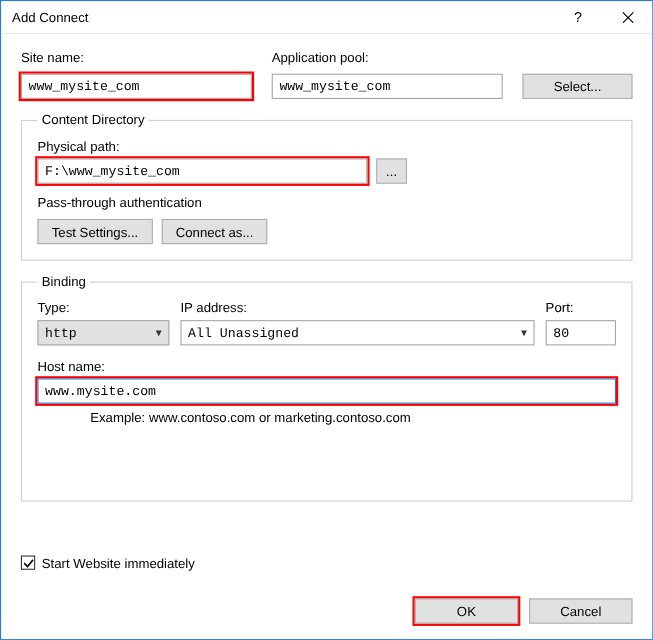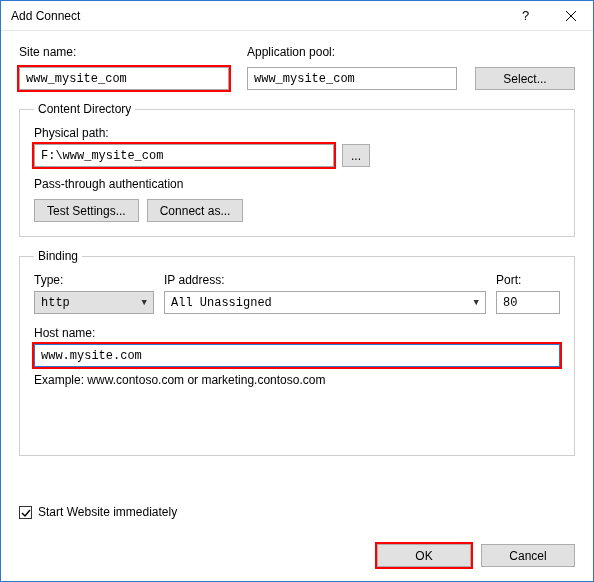--- a/index.html
+++ b/index.html
@@ -89,23 +89,23 @@
   .auth-btns { display: flex; gap: 8px; margin-top: 8px; }
   .auth-btns .btn { padding: 0 12px; }
 
   .binding-row { display: flex; gap: 10px; }
   .type-col { width: 120px; }
   .ip-col { flex: 1; }
   .port-col { width: 64px; }
 
   .host-row { margin-top: 12px; }
   .host-row .field { width: 310px; }
-  .example { margin-top: 6px; }
-
-  .checkbox-row { position: absolute; left: 18px; bottom: 62px; display: flex; align-items: flex-end; gap: 6px; }
+  .example { margin-top: 6px; margin-left: 48px; }
+
+  .checkbox-row { position: absolute; left: 18px; bottom: 62px; display: flex; align-items: flex-start; gap: 6px; }
   .checkbox {
     width: 13px; height: 13px;
     border: 1px solid #333;
     display: flex; align-items: center; justify-content: center;
     font-size: 10px; line-height: 1;
   }
 
   .footer {
     position: absolute;
     bottom: 14px; right: 18px;

